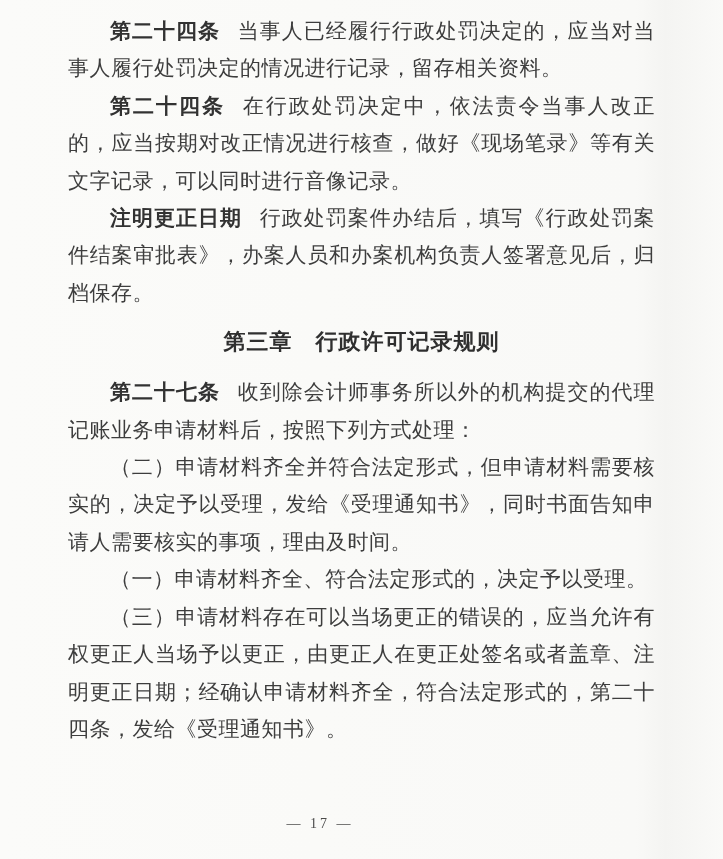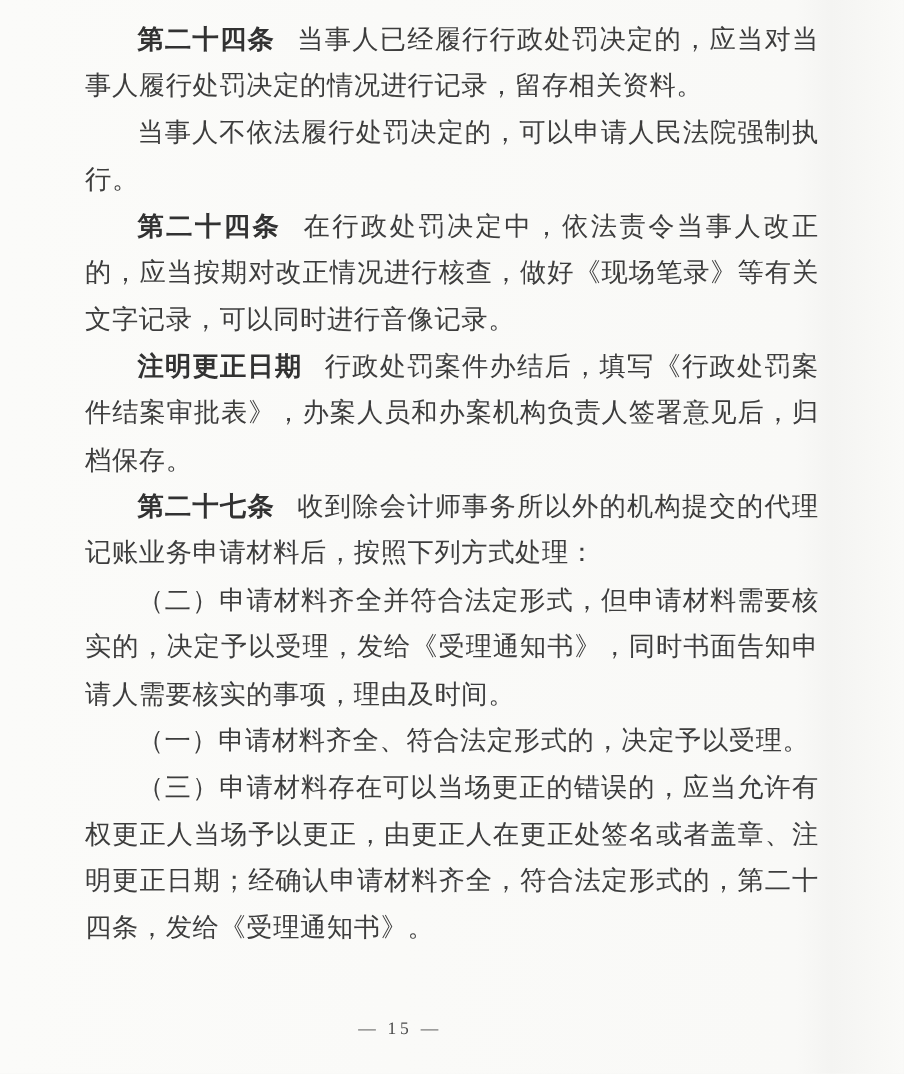--- a/index.html
+++ b/index.html
@@ -63,31 +63,31 @@
   }
 </style>
 </head>
 <body>
 
 <div class="page">
   <div class="content">
 
     <p class="para"><span class="lead">第二十四条</span><span>当事人已经履行行政处罚决定的，应当对当事人履行处罚决定的情况进行记录，留存相关资料。</span></p>
 
-    <p class="para"><span>当事人不依法履行处罚决定的，可以申请人民法院强制执行。</span></p>
 
     <p class="para"><span class="lead">第二十四条</span><span>在行政处罚决定中，依法责令当事人改正的，应当按期对改正情况进行核查，做好《现场笔录》等有关文字记录，可以同时进行音像记录。</span></p>
 
     <p class="para"><span class="lead">注明更正日期</span><span>行政处罚案件办结后，填写《行政处罚案件结案审批表》，办案人员和办案机构负责人签署意见后，归档保存。</span></p>
 
+    <h2 class="chapter-heading">第三章　行政许可记录规则</h2>
 
     <p class="para"><span class="lead">第二十七条</span><span>收到除会计师事务所以外的机构提交的代理记账业务申请材料后，按照下列方式处理：</span></p>
 
     <p class="para"><span>（二）申请材料齐全并符合法定形式，但申请材料需要核实的，决定予以受理，发给《受理通知书》，同时书面告知申请人需要核实的事项，理由及时间。</span></p>
 
     <p class="para"><span>（一）申请材料齐全、符合法定形式的，决定予以受理。</span></p>
 
     <p class="para"><span>（三）申请材料存在可以当场更正的错误的，应当允许有权更正人当场予以更正，由更正人在更正处签名或者盖章、注明更正日期；经确认申请材料齐全，符合法定形式的，第二十四条，发给《受理通知书》。</span></p>
 
   </div>
 
-  <div class="footer">— 15 —</div>
+  <div class="footer">— 17 —</div>
 </div>
 
 </body></html>

